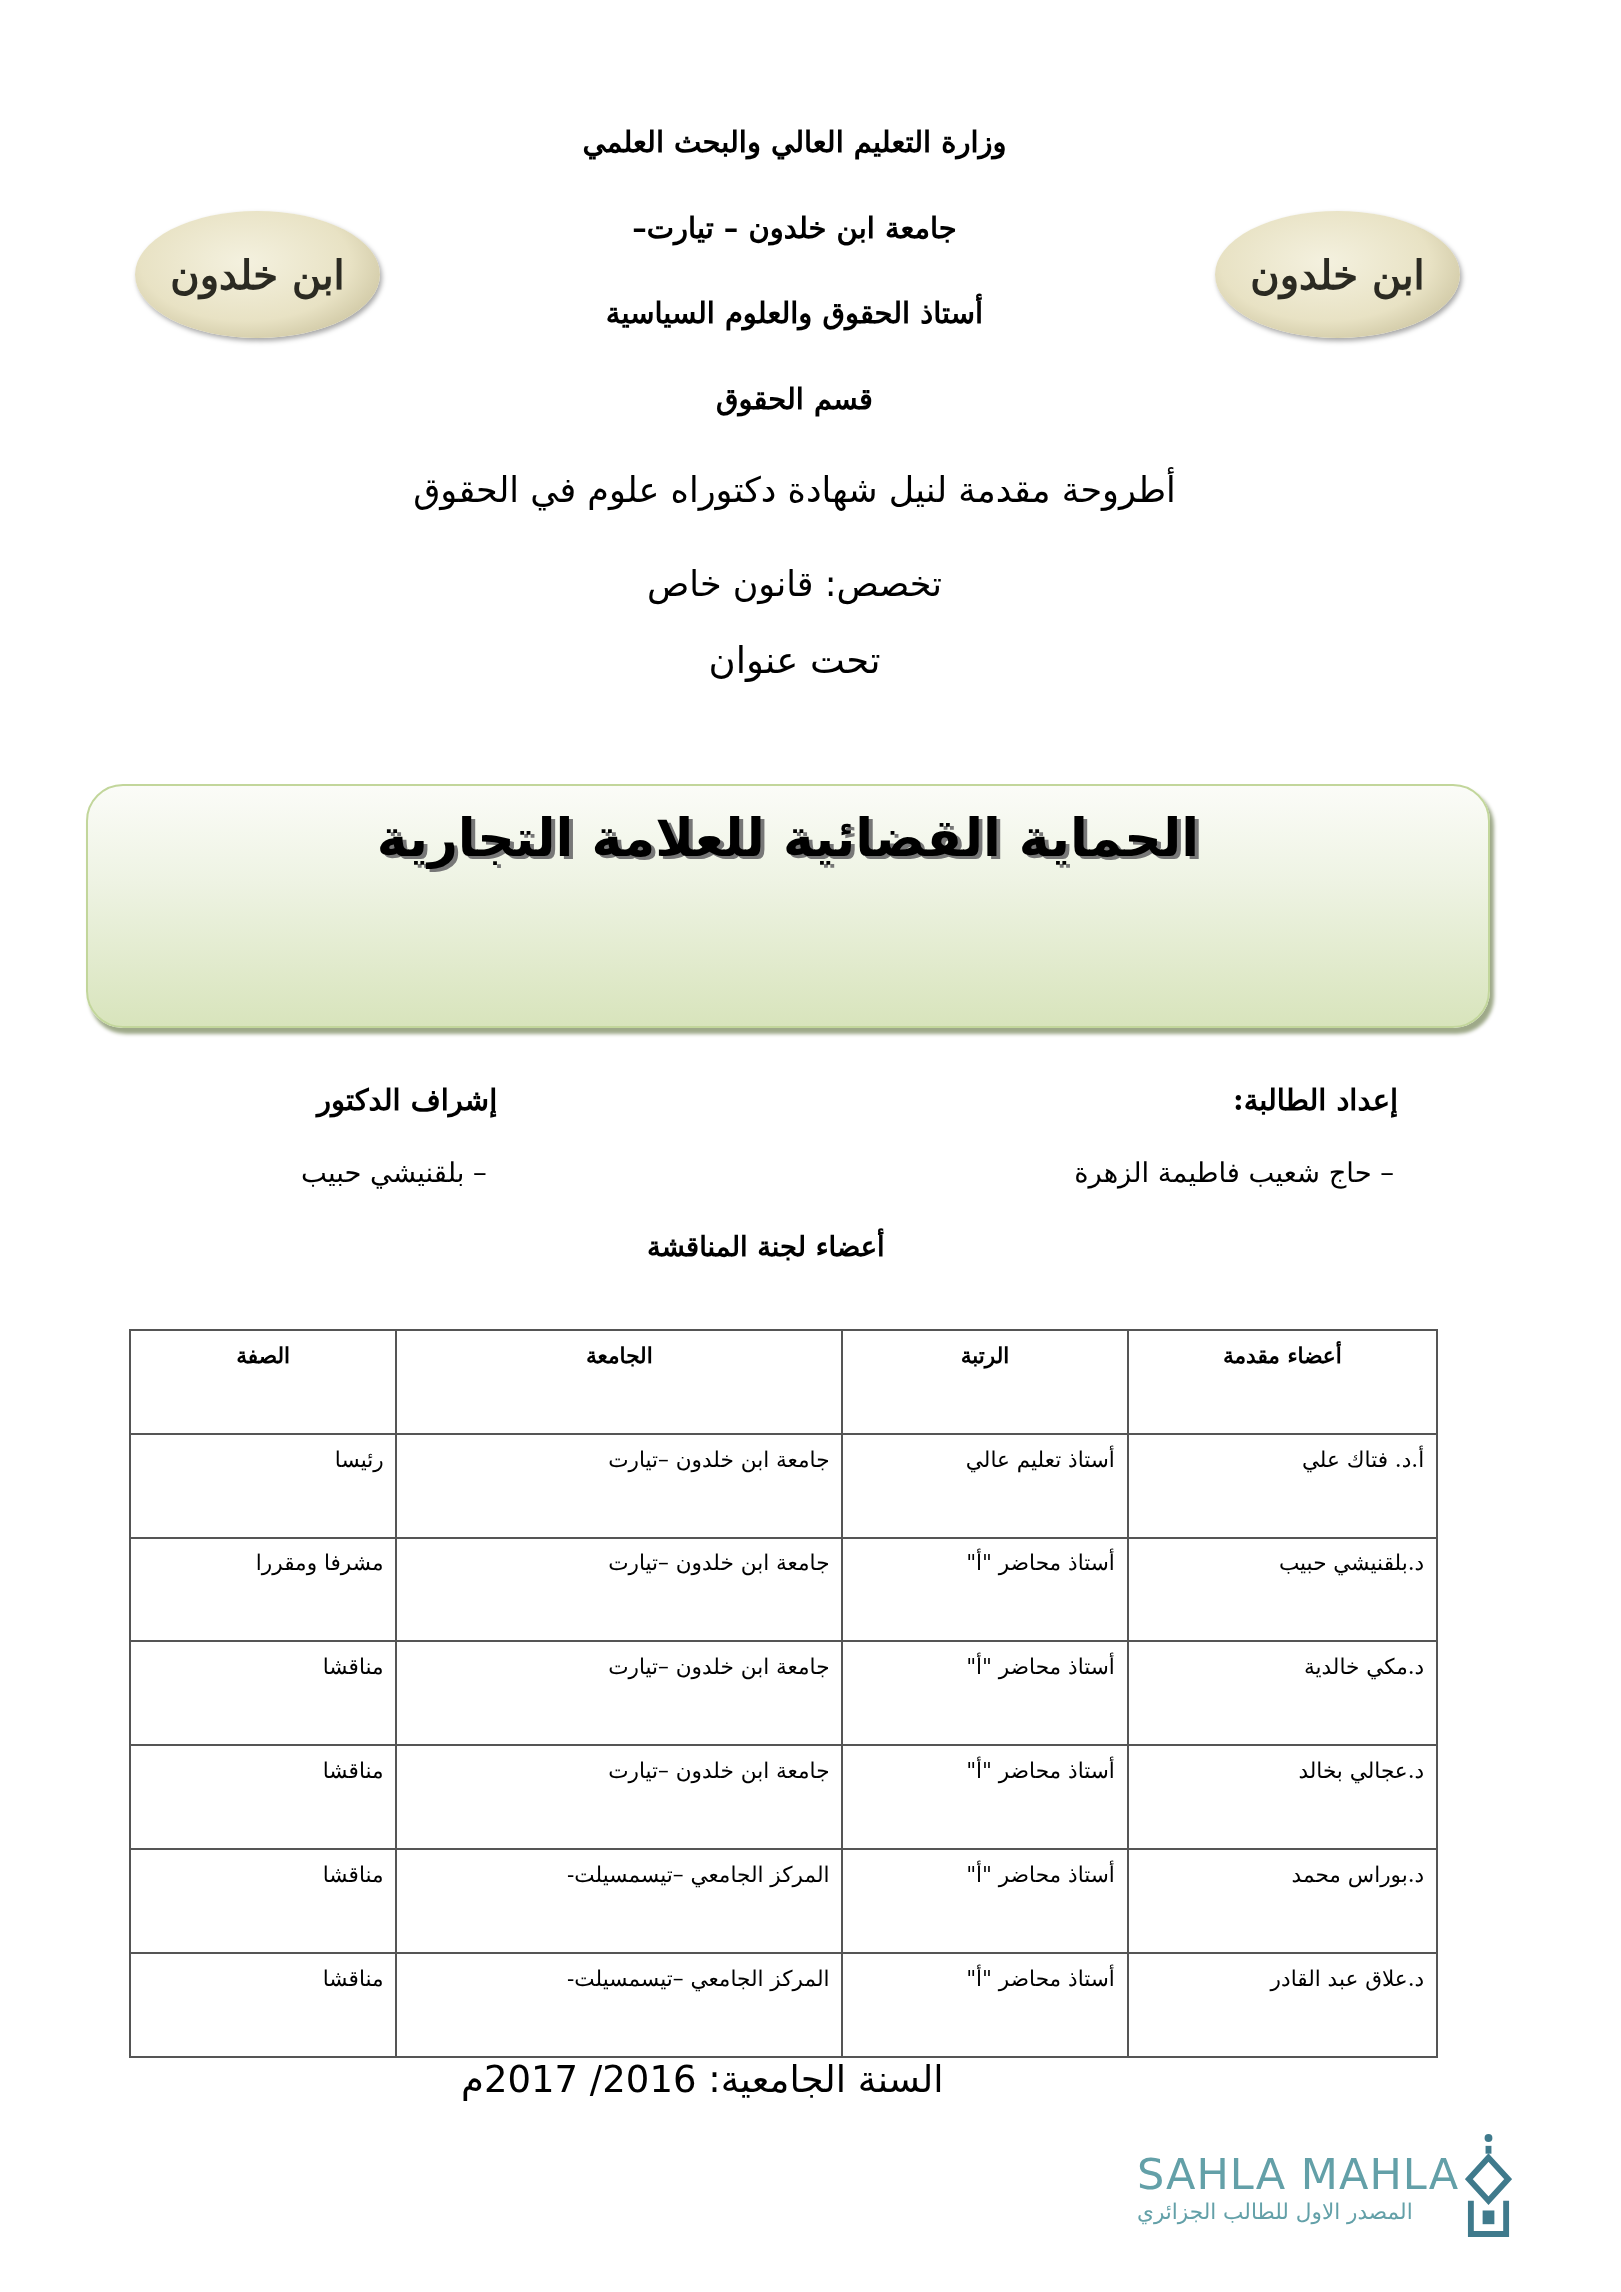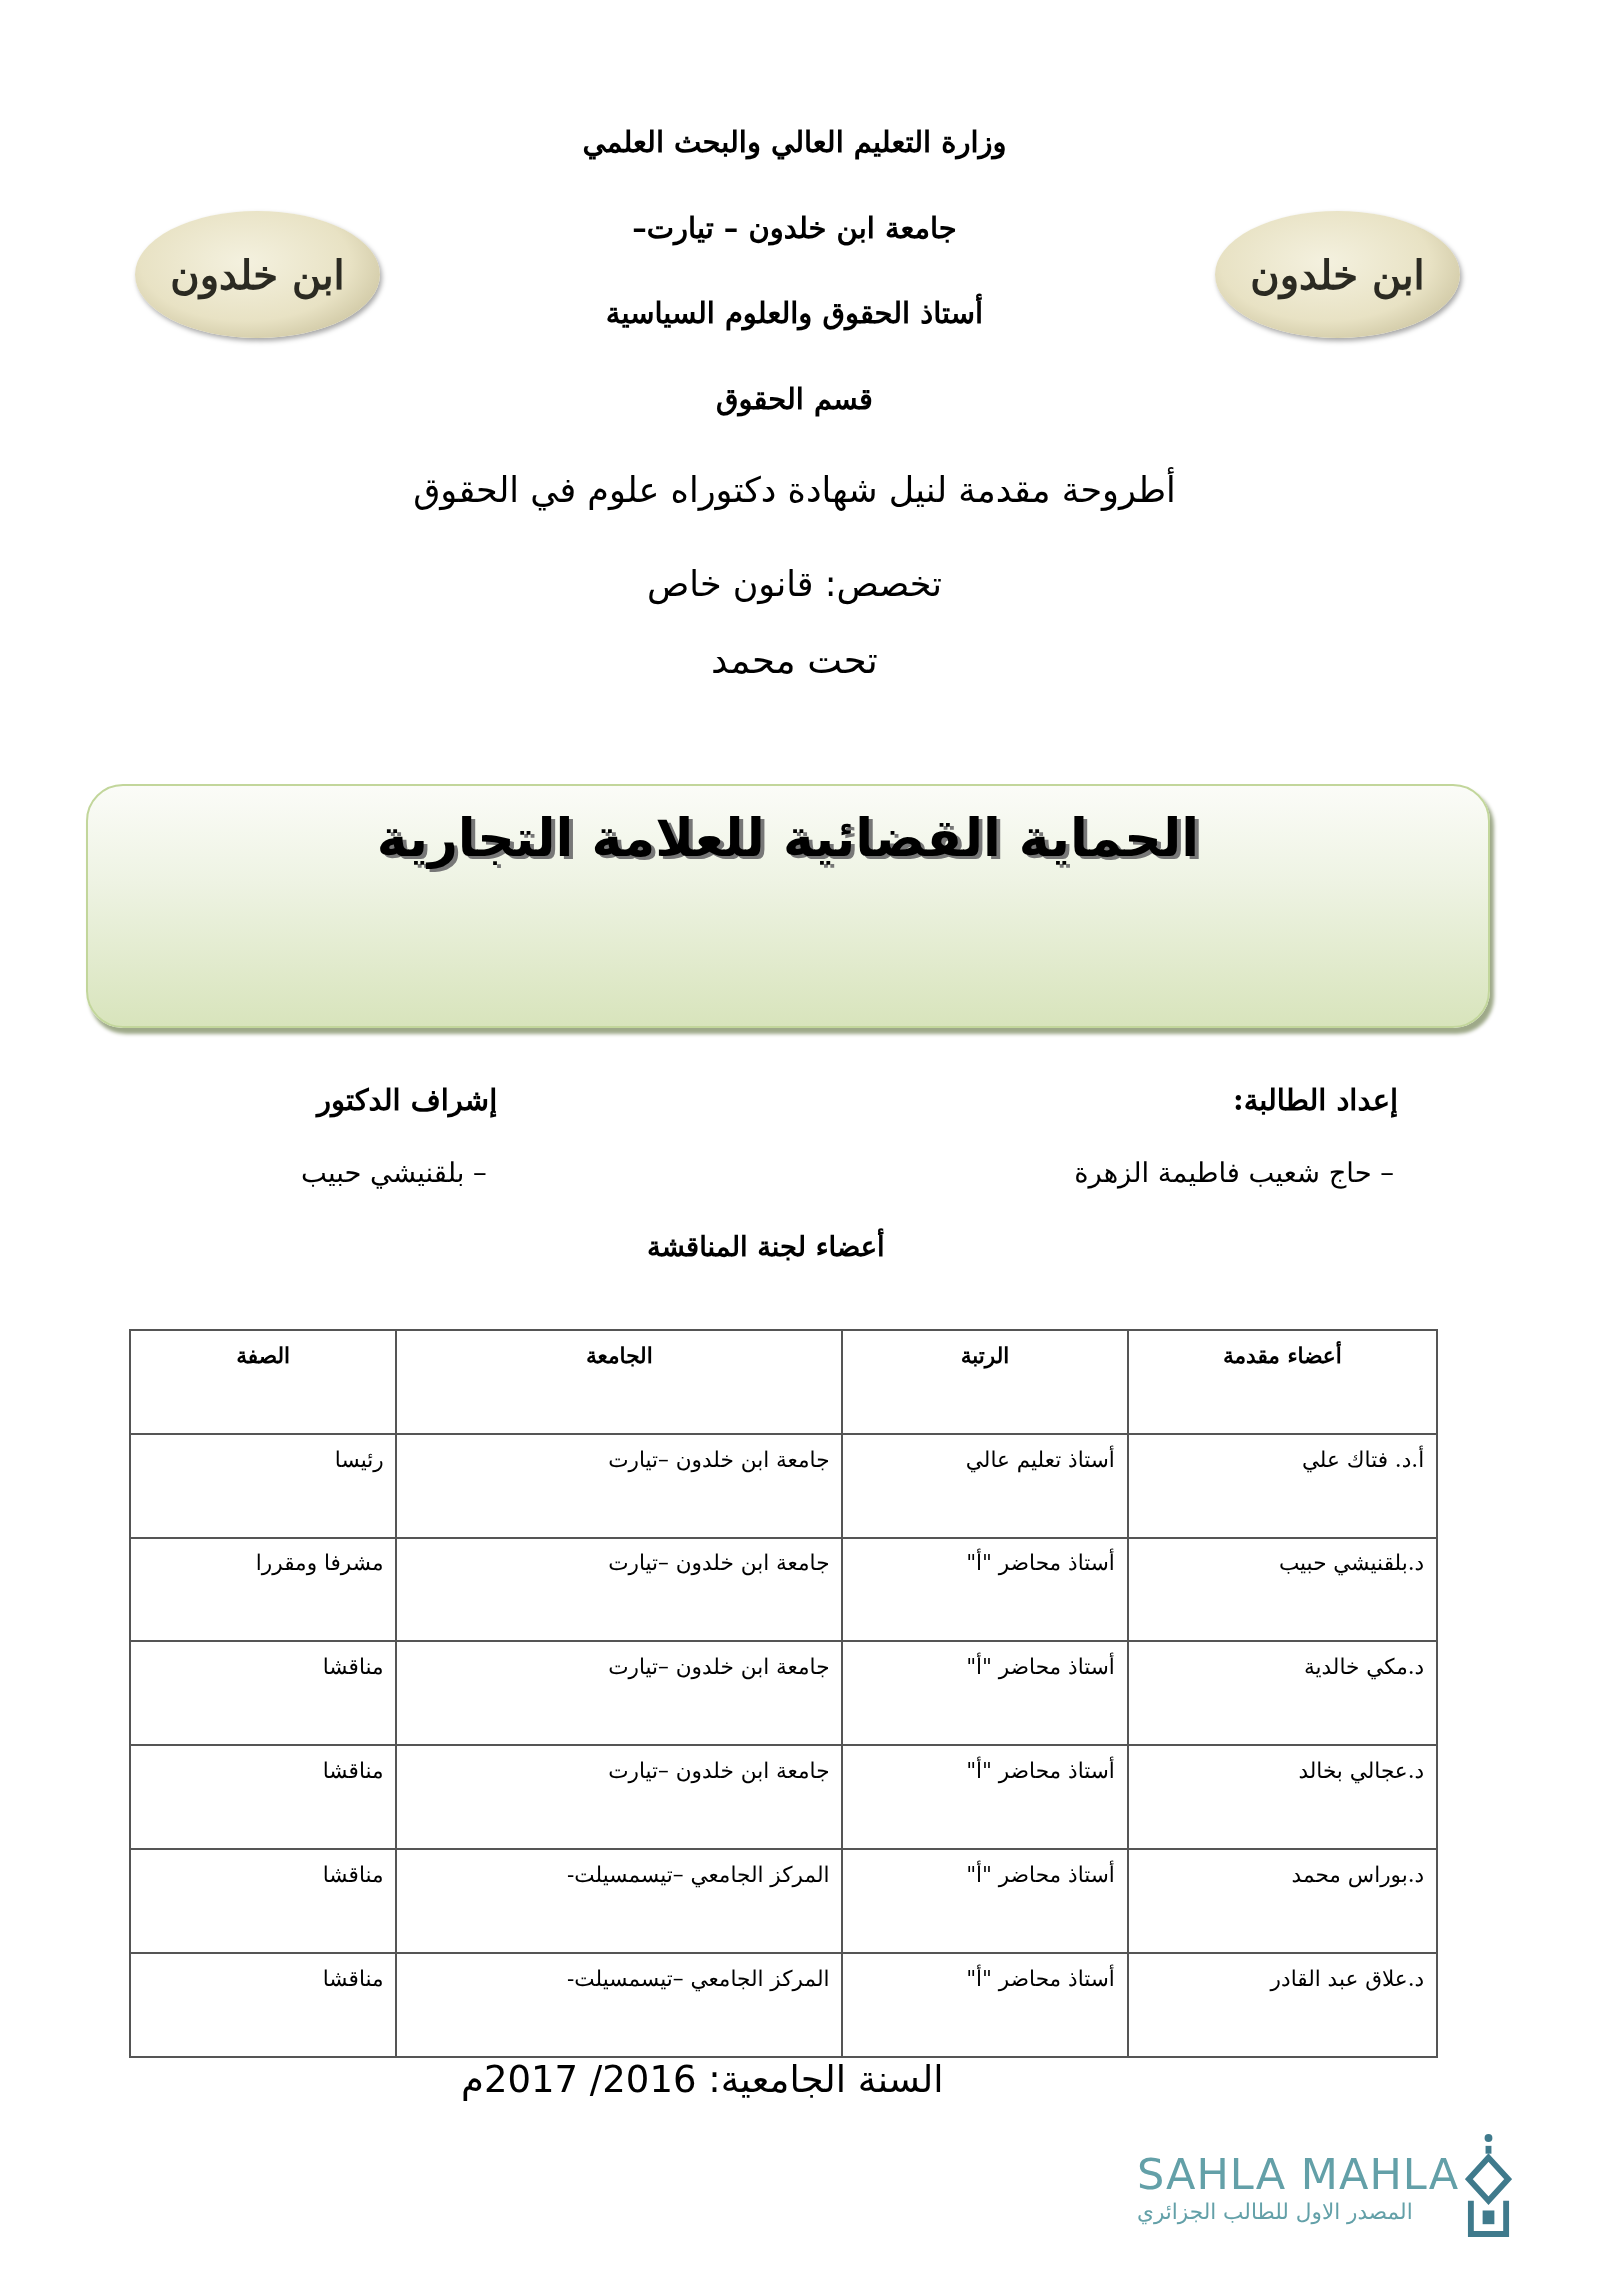--- a/index.html
+++ b/index.html
@@ -31,21 +31,21 @@
     <span>ابن خلدون</span>
   </div>
 
 <div class="abs center hdr" style="top:125px;">وزارة التعليم العالي والبحث العلمي</div>
 <div class="abs center hdr" style="top:211px;">جامعة ابن خلدون – تيارت–</div>
 <div class="abs center hdr" style="top:296px;">أستاذ الحقوق والعلوم السياسية</div>
 <div class="abs center hdr" style="top:382px;">قسم الحقوق</div>
 
 <div class="abs center sans" style="top:470px;font-size:35px;">أطروحة مقدمة لنيل شهادة دكتوراه علوم في الحقوق</div>
 <div class="abs center sans" style="top:564px;font-size:35px;">تخصص: قانون خاص</div>
-<div class="abs center sans" style="top:639px;font-size:37px;">تحت محمد</div>
+<div class="abs center sans" style="top:639px;font-size:37px;">تحت عنوان</div>
 
 <div class="abs titlebox">
   <div class="t">الحماية القضائية للعلامة التجارية</div>
 </div>
 
 <div class="abs lbl" style="right:223px;top:1083px;">إعداد الطالبة:</div>
 <div class="abs val" style="right:227px;top:1157px;">–   حاج شعيب فاطيمة الزهرة</div>
 <div class="abs lbl" style="left:317px;top:1083px;">إشراف الدكتور</div>
 <div class="abs val" style="left:301px;top:1157px;">– بلقنيشي حبيب</div>
 

